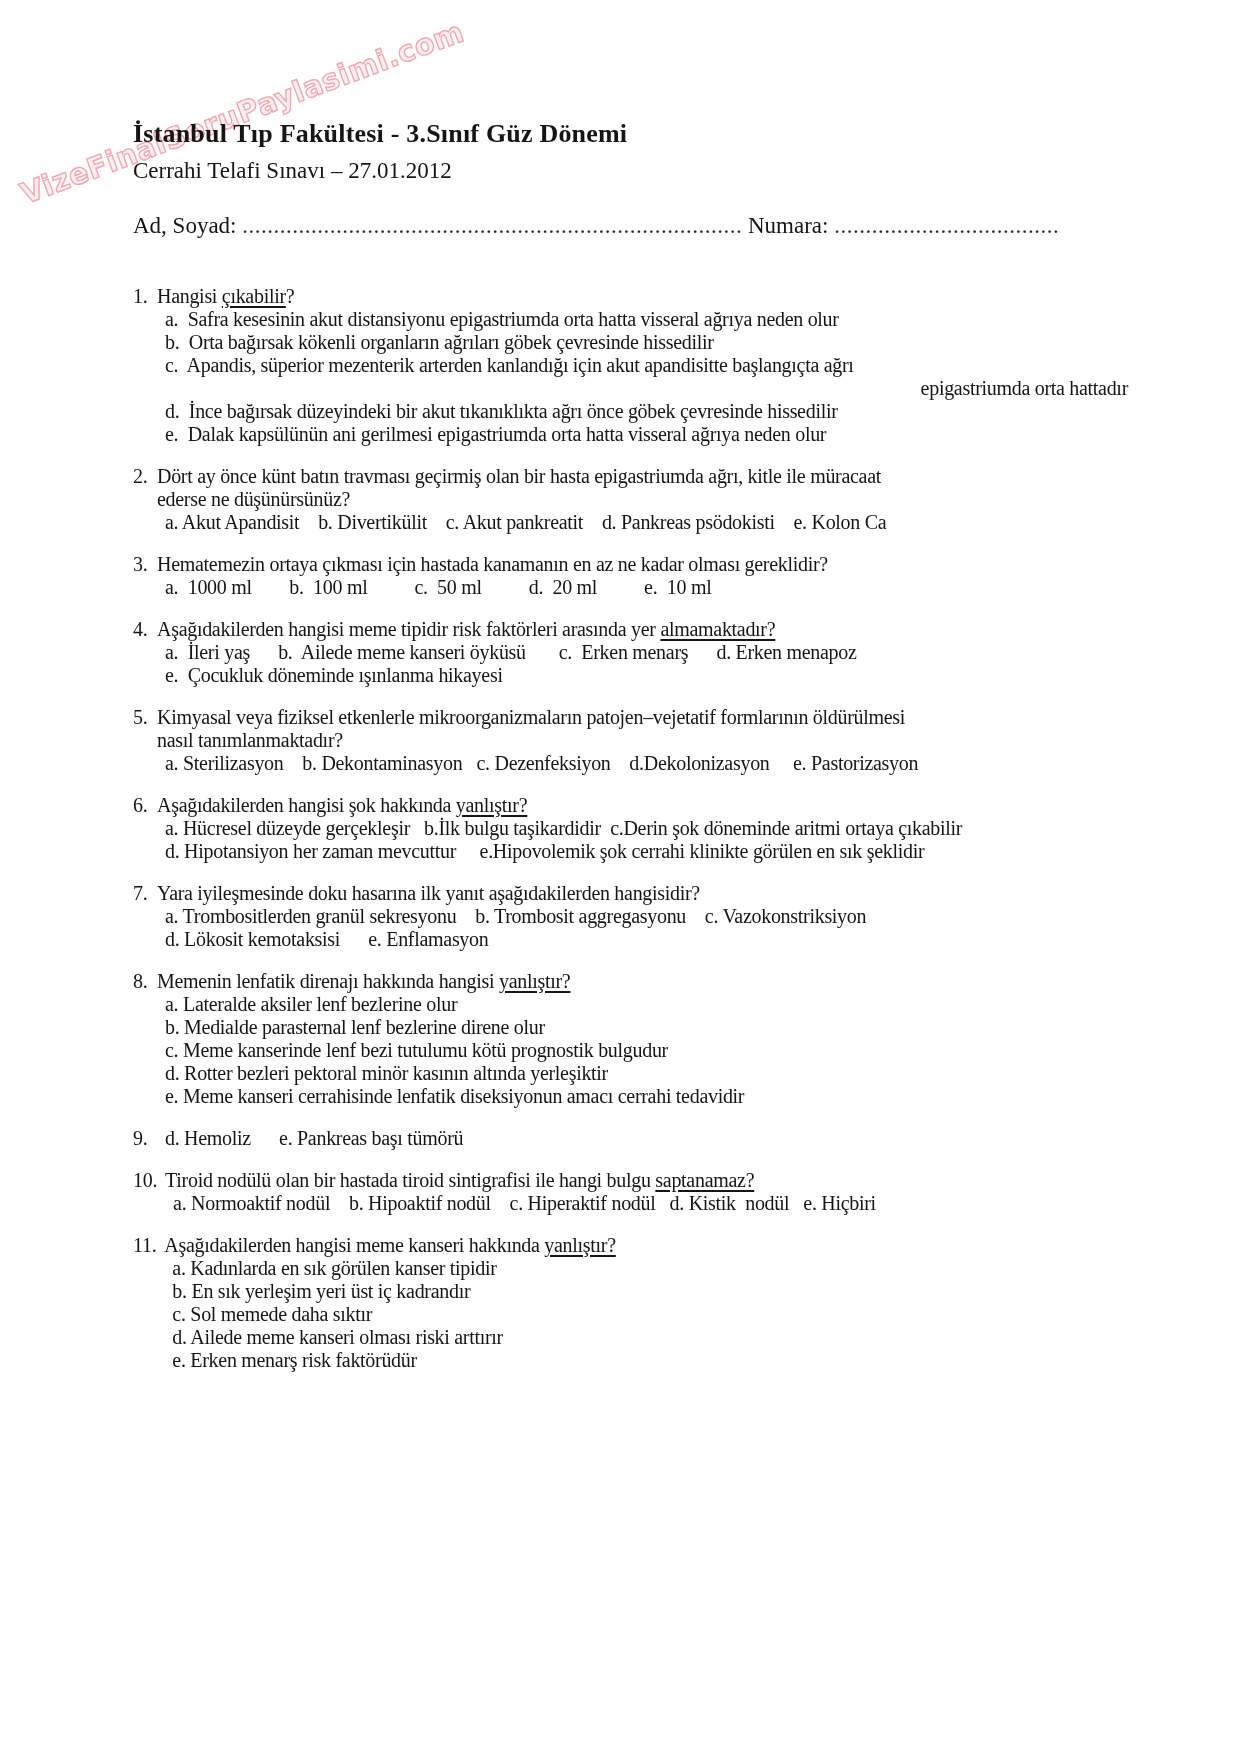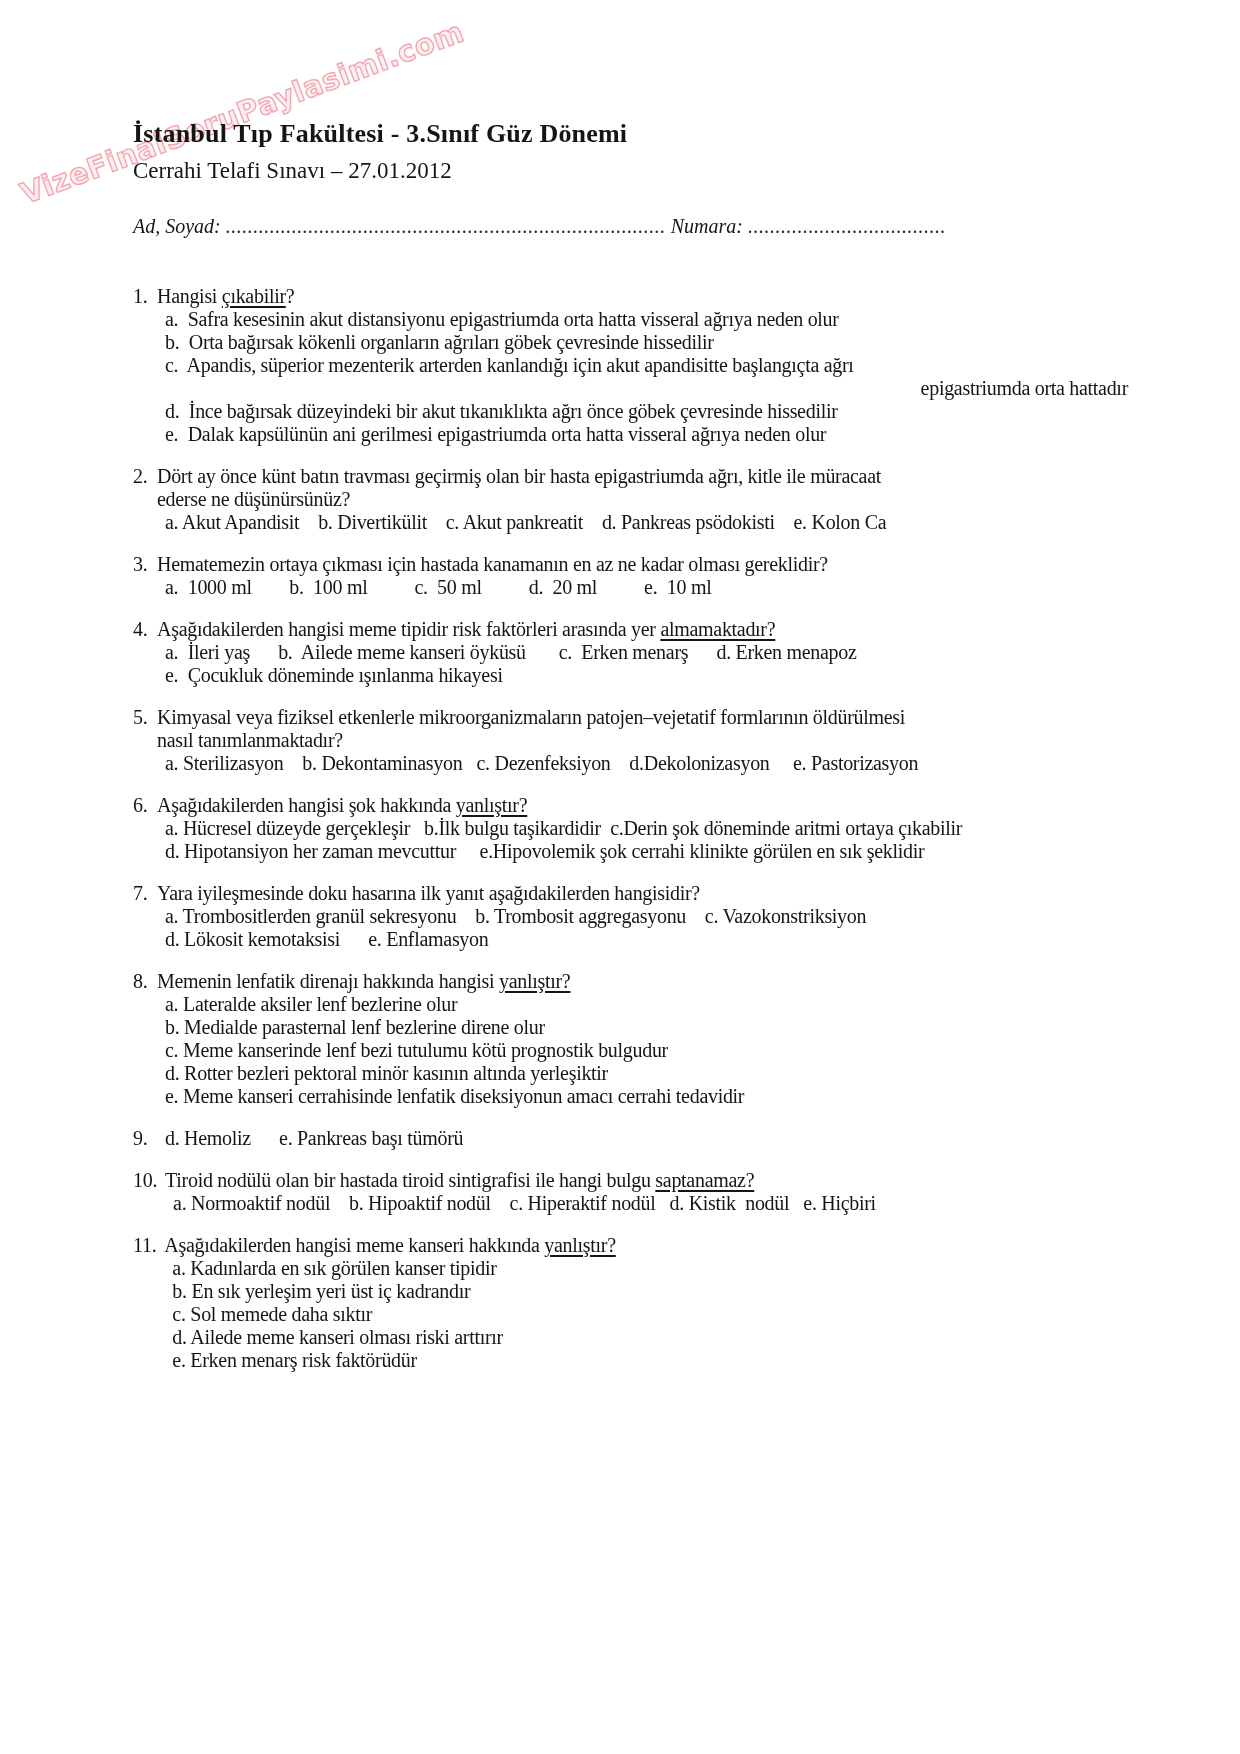--- a/index.html
+++ b/index.html
@@ -37,24 +37,23 @@
     line-height: 31px;
     letter-spacing: 0.2px;
   }
   .subtitle {
     font-size: 23px;
     line-height: 28px;
     margin-top: 8px;
   }
   .fill-line {
     margin-top: 26px;
-    font-size: 20px;
+    font-size: 23px;
     line-height: 30px;
     white-space: nowrap;
-    font-style: italic;
   }
   .fill-line .dots {
     letter-spacing: 0.5px;
     color: #2a2a2a;
   }
   .question-list { margin-top: 44px; }
   .question {
     display: flex;
     margin-bottom: 19px;
     font-size: 20px;

